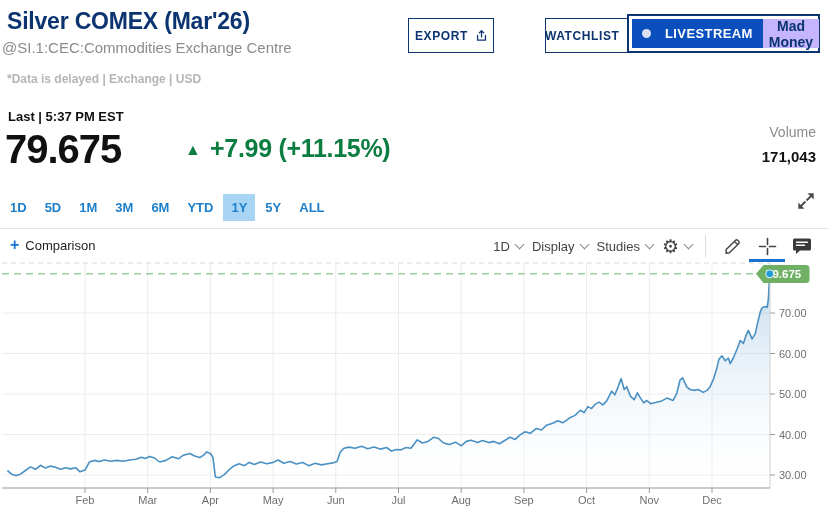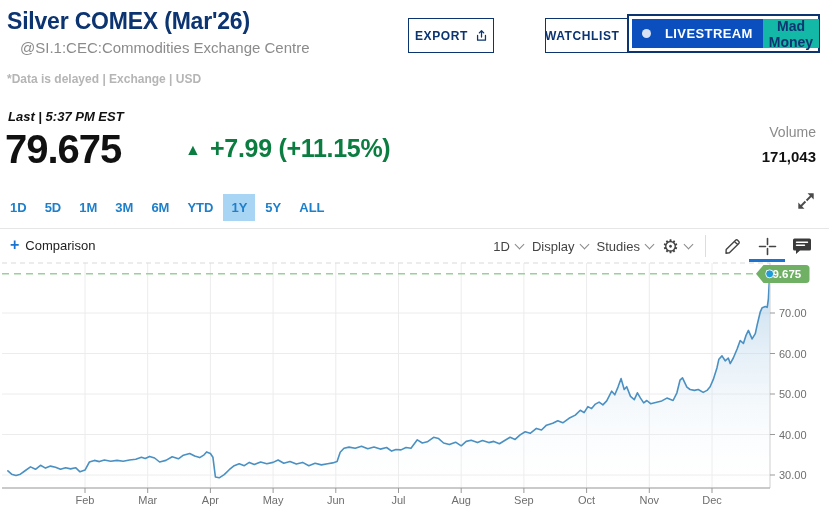--- a/index.html
+++ b/index.html
@@ -2,40 +2,40 @@
 <html><head>
 <meta charset="utf-8">
 <style>
   html,body{margin:0;padding:0;background:#fff;}
   .app{position:relative;width:829px;height:511px;background:#fff;overflow:hidden;
        font-family:"Liberation Sans",sans-serif;color:#1a1a1a;}
 
   
   .page-title{position:absolute;left:7px;top:8px;margin:0;font-size:23px;font-weight:700;
               color:#0b3471;letter-spacing:-0.2px;}
-  .subtitle{position:absolute;left:20px;top:39px;font-size:15px;color:#8b8b8b;}
+  .subtitle{position:absolute;left:2px;top:39px;font-size:15px;color:#8b8b8b;}
   .meta{position:absolute;left:7px;top:72px;font-size:12px;font-weight:700;color:#b5b5b5;}
 
   .btn{position:absolute;display:flex;align-items:center;justify-content:center;gap:8px;
        background:#fff;border:1.5px solid #0b3471;color:#0b3471;font-family:inherit;
        font-size:12px;font-weight:700;letter-spacing:0.6px;cursor:pointer;}
   .btn-export{left:408px;top:18px;width:86px;height:35px;text-align:center;}
   .btn-watchlist{left:510px;top:18px;width:93px;height:35px;margin-left:35px;}
   .plus-glyph{font-size:17px;font-weight:700;margin-top:-2px;}
   .live-group{position:absolute;left:627px;top:14px;width:193px;height:39px;box-sizing:border-box;
               border:2px solid #0b3471;display:flex;align-items:stretch;padding:3px;background:#fff;}
   .btn-livestream{flex:0 0 auto;display:flex;align-items:center;gap:14px;border:none;cursor:pointer;
                   background:#0b4fbe;color:#fff;font-family:inherit;font-size:13px;font-weight:700;
                   letter-spacing:0.4px;padding:0 10px;}
   .live-dot{width:9px;height:9px;border-radius:50%;background:#d9e2f2;}
   .btn-madmoney{flex:1;display:flex;align-items:center;justify-content:center;border:none;cursor:pointer;
-                background:#14b8a6;color:#0b3471;font-family:inherit;font-size:14px;font-weight:700;}
-
-  
-  .last-label{position:absolute;left:8px;top:109px;font-size:13px;font-weight:700;color:#111;font-style:italic;}
+                background:#c4b5fd;color:#0b3471;font-family:inherit;font-size:14px;font-weight:700;}
+
+  
+  .last-label{position:absolute;left:8px;top:109px;font-size:13px;font-weight:700;color:#111;}
   .price{position:absolute;left:5px;top:127px;font-size:40px;font-weight:700;color:#111;
          letter-spacing:-1px;}
   .chg-tri{position:absolute;left:185px;top:141px;font-size:16px;color:#0b7d41;}
   .chg-txt{position:absolute;left:210px;top:134px;font-size:25px;font-weight:700;color:#0b7d41;
            letter-spacing:-0.3px;}
   .vol-label{position:absolute;right:13px;top:124px;font-size:14px;color:#8b8b8b;text-align:right;}
   .vol-value{position:absolute;right:13px;top:148px;font-size:15px;font-weight:700;color:#111;text-align:right;}
 
   
   .ranges{position:absolute;left:2px;top:194px;display:flex;gap:2px;align-items:center;}

